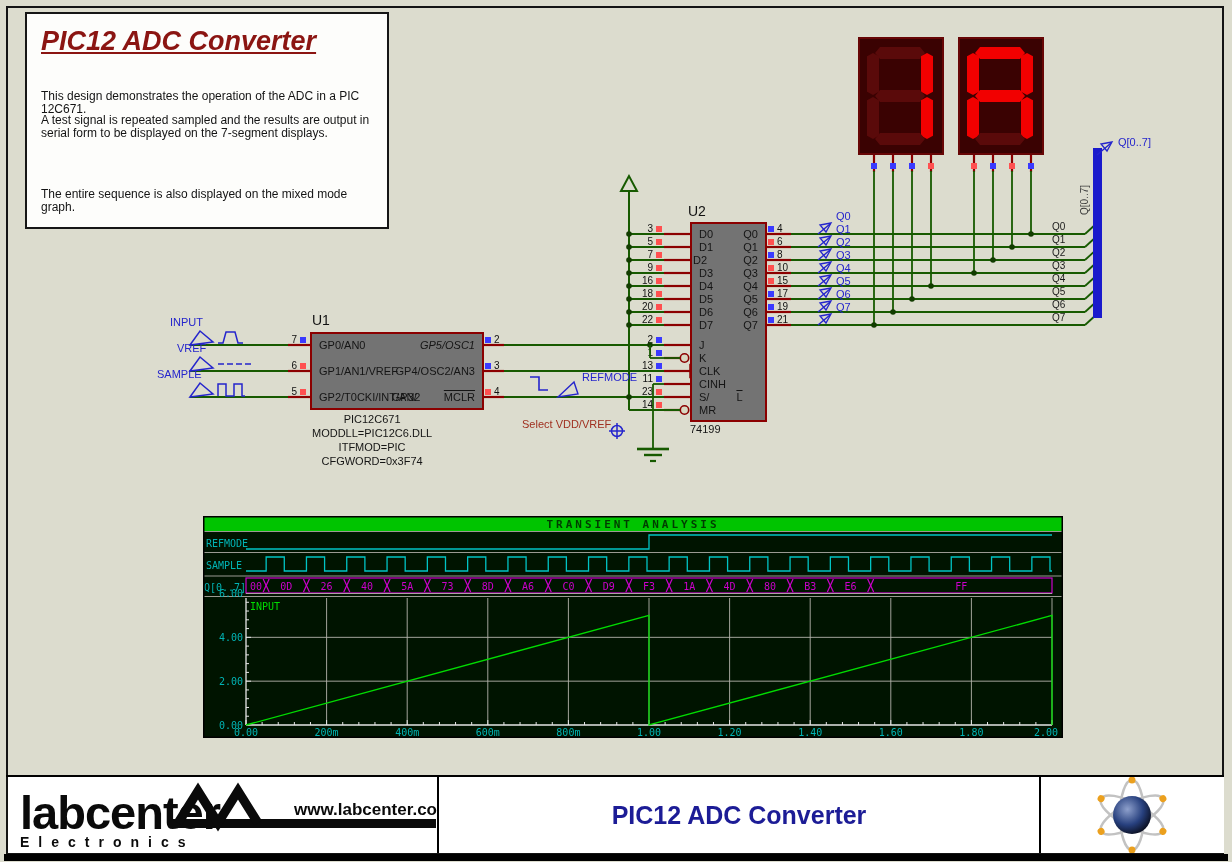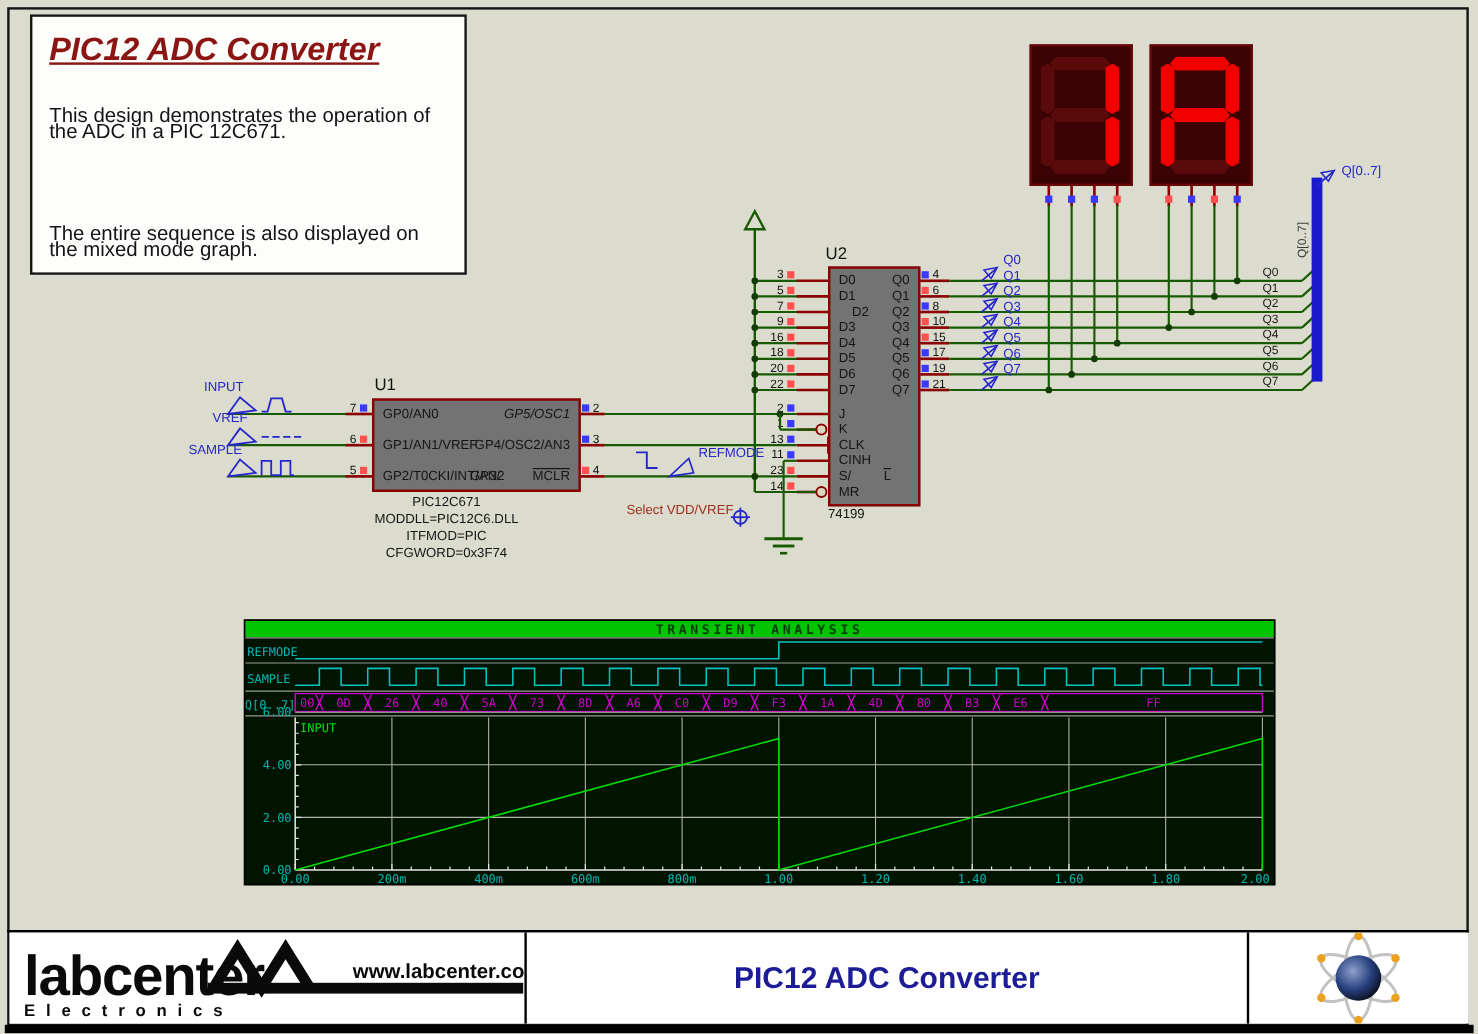--- a/index.html
+++ b/index.html
@@ -5,21 +5,21 @@
   html,body{margin:0;padding:0;}
   body{width:1232px;height:862px;background:#dcdcce;position:relative;overflow:hidden;
        font-family:"Liberation Sans",sans-serif;}
   .abs{position:absolute;}
   #sheet-border{left:6px;top:6px;width:1214px;height:845px;border:2px solid #141414;}
   #bottom-bar{left:4px;top:854px;width:1224px;height:7px;background:#000;}
   
   #title-block{left:25px;top:12px;width:360px;height:213px;background:#fdfdfb;border:2px solid #161616;}
   #tb-title{position:absolute;left:14px;top:12px;font-size:27px;font-weight:bold;font-style:italic;
             text-decoration:underline;color:#8b1512;letter-spacing:0px;}
-  .tb-p{position:absolute;left:14px;font-size:17px;color:#141414;line-height:13px;width:330px;}
+  .tb-p{position:absolute;left:14px;font-size:12px;color:#141414;line-height:13px;width:330px;}
   
   .chip{background:#737373;border:2px solid #8b0000;}
   #u1{left:310px;top:332px;width:170px;height:74px;}
   #u2{left:690px;top:222px;width:73px;height:196px;}
   .chip-ref{font-size:14px;color:#111;}
   .chip-note{font-size:11px;color:#151515;line-height:14px;text-align:center;}
   .pinlab{position:absolute;font-size:11px;color:#151515;white-space:nowrap;height:14px;line-height:14px;}
   .pinlab.right{text-align:right;}
   .ol{text-decoration:overline;padding-left:27px;}
   
@@ -270,20 +270,21 @@
     <rect x="1093" y="148" width="9" height="170" fill="#1a1acc"></rect>
     <line x1="1097" y1="155" x2="1111" y2="143" stroke="#2525cc" stroke-width="1.4"></line>
     <polygon points="1112,142 1101,144 1107,151" fill="none" stroke="#2525cc" stroke-width="1.3"></polygon>
     <text x="1118" y="146" font-size="11px" fill="#2525cc">Q[0..7]</text>
     <text x="1088" y="215" font-size="10px" fill="#3a3a3a" transform="rotate(-90,1088,215)">Q[0..7]</text>
   </svg>
 
 <div class="abs" id="title-block">
   <div id="tb-title">PIC12 ADC Converter</div>
   <div class="tb-p" style="top:76px">This design demonstrates the operation of the ADC in a PIC 12C671.</div>
+  <div class="tb-p" style="top:100px">A test signal is repeated sampled and the results are output in serial form to be displayed on the 7-segment displays.</div>
   <div class="tb-p" style="top:174px">The entire sequence is also displayed on the mixed mode graph.</div>
 </div>
 
 <div class="abs chip-ref" style="left:312px;top:312px">U1</div>
 <div class="abs chip" id="u1">
     <div class="pinlab" style="left: 7px; top: 4px;">GP0/AN0</div>
     <div class="pinlab" style="left: 7px; top: 30px;">GP1/AN1/VREF</div>
     <div class="pinlab" style="left: 7px; top: 56px;">GP2/T0CKI/INT/AN2</div>
     <div class="pinlab right" style="right: 7px; top: 4px; font-style: italic;">GP5/OSC1</div>
     <div class="pinlab right" style="right: 7px; top: 30px;">GP4/OSC2/AN3</div>
@@ -293,21 +294,21 @@
     <div>PIC12C671</div>
     <div>MODDLL=PIC12C6.DLL</div>
     <div>ITFMOD=PIC</div>
     <div>CFGWORD=0x3F74</div>
   </div>
 
 <div class="abs chip-ref" style="left:688px;top:203px">U2</div>
 <div class="abs chip" id="u2">
     <div class="pinlab" style="left: 7px; top: 3px;">D0</div>
     <div class="pinlab" style="left: 7px; top: 16px;">D1</div>
-    <div class="pinlab" style="left: 18px; top: 29px; text-align: right;">D2</div>
+    <div class="pinlab" style="left: 1px; top: 29px; text-align: right;">D2</div>
     <div class="pinlab" style="left: 7px; top: 42px;">D3</div>
     <div class="pinlab" style="left: 7px; top: 55px;">D4</div>
     <div class="pinlab" style="left: 7px; top: 68px;">D5</div>
     <div class="pinlab" style="left: 7px; top: 81px;">D6</div>
     <div class="pinlab" style="left: 7px; top: 94px;">D7</div>
     <div class="pinlab" style="left: 7px; top: 114px;">J</div>
     <div class="pinlab" style="left: 7px; top: 127px;">K</div>
     <div class="pinlab" style="left: 7px; top: 140px;">CLK</div>
     <div class="pinlab" style="left: 7px; top: 153px;">CINH</div>
     <div class="pinlab" style="left: 7px; top: 166px;">S/<span class="ol">L</span></div>

